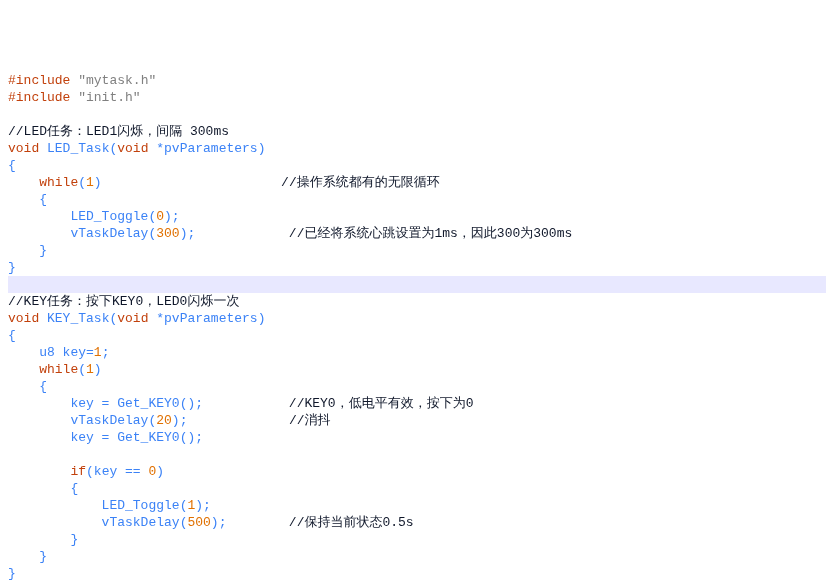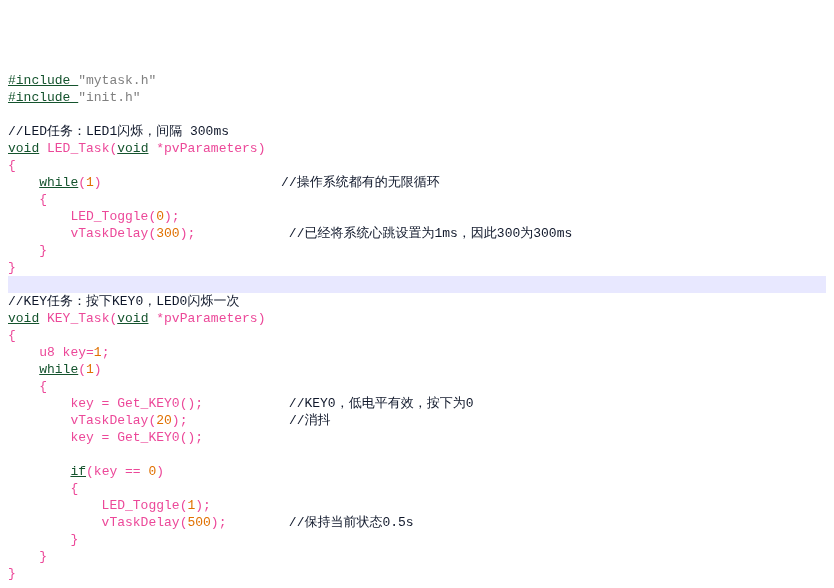--- a/index.html
+++ b/index.html
@@ -5,25 +5,25 @@
   body {
     margin: 0;
     padding: 4px 8px;
     background: #ffffff;
     font-family: Consolas, "Courier New", monospace;
     font-size: 13px;
     line-height: 17px;
     white-space: pre;
     color: #000000;
   }
-  .kw   { color: #14532d; text-decoration: underline; }   
+  .kw   { color: #c2410c; }   
   .str  { color: #808080; }   
   .cmt  { color: #0f172a; }   
   .num  { color: #e07000; }   
-  .txt  { color: #ec4899; }
+  .txt  { color: #3b82f6; }
   .code-line { display: block; min-height: 17px; }
   .cursor-line { background: #e8e8ff; }
 </style>
 </head>
 <body>
 
 
 
 <div id="code-area"><span class="code-line"><span class="kw">#include </span><span class="str">"mytask.h"</span></span><span class="code-line"><span class="kw">#include </span><span class="str">"init.h"</span></span><span class="code-line">&nbsp;</span><span class="code-line"><span class="cmt">//LED任务：LED1闪烁，间隔 300ms</span></span><span class="code-line"><span class="kw">void</span><span class="txt"> LED_Task(</span><span class="kw">void</span><span class="txt"> *pvParameters)</span></span><span class="code-line"><span class="txt">{</span></span><span class="code-line"><span class="txt">    </span><span class="kw">while</span><span class="txt">(</span><span class="num">1</span><span class="txt">)                       </span><span class="cmt">//操作系统都有的无限循环</span></span><span class="code-line"><span class="txt">    {</span></span><span class="code-line"><span class="txt">        LED_Toggle(</span><span class="num">0</span><span class="txt">);</span></span><span class="code-line"><span class="txt">        vTaskDelay(</span><span class="num">300</span><span class="txt">);            </span><span class="cmt">//已经将系统心跳设置为1ms，因此300为300ms</span></span><span class="code-line"><span class="txt">    }</span></span><span class="code-line"><span class="txt">}</span></span><span class="code-line cursor-line">&nbsp;</span><span class="code-line"><span class="cmt">//KEY任务：按下KEY0，LED0闪烁一次</span></span><span class="code-line"><span class="kw">void</span><span class="txt"> KEY_Task(</span><span class="kw">void</span><span class="txt"> *pvParameters)</span></span><span class="code-line"><span class="txt">{</span></span><span class="code-line"><span class="txt">    u8 key=</span><span class="num">1</span><span class="txt">;</span></span><span class="code-line"><span class="txt">    </span><span class="kw">while</span><span class="txt">(</span><span class="num">1</span><span class="txt">)</span></span><span class="code-line"><span class="txt">    {</span></span><span class="code-line"><span class="txt">        key = Get_KEY0();           </span><span class="cmt">//KEY0，低电平有效，按下为0</span></span><span class="code-line"><span class="txt">        vTaskDelay(</span><span class="num">20</span><span class="txt">);             </span><span class="cmt">//消抖</span></span><span class="code-line"><span class="txt">        key = Get_KEY0();</span></span><span class="code-line">&nbsp;</span><span class="code-line"><span class="txt">        </span><span class="kw">if</span><span class="txt">(key == </span><span class="num">0</span><span class="txt">)</span></span><span class="code-line"><span class="txt">        {</span></span><span class="code-line"><span class="txt">            LED_Toggle(</span><span class="num">1</span><span class="txt">);</span></span><span class="code-line"><span class="txt">            vTaskDelay(</span><span class="num">500</span><span class="txt">);        </span><span class="cmt">//保持当前状态0.5s</span></span><span class="code-line"><span class="txt">        }</span></span><span class="code-line"><span class="txt">    }</span></span><span class="code-line"><span class="txt">}</span></span></div>
 

